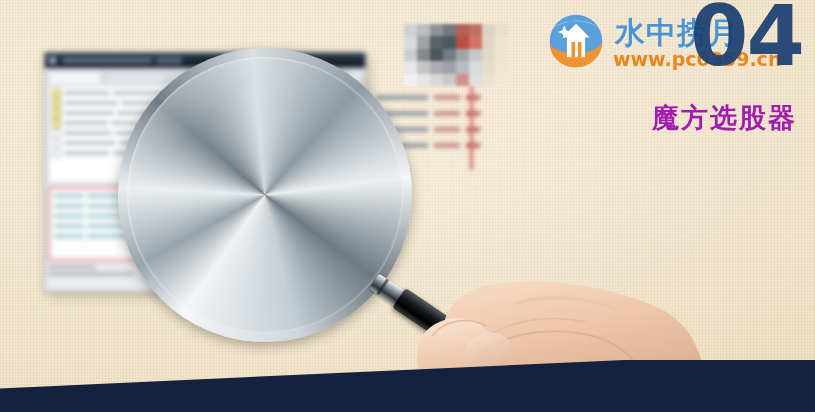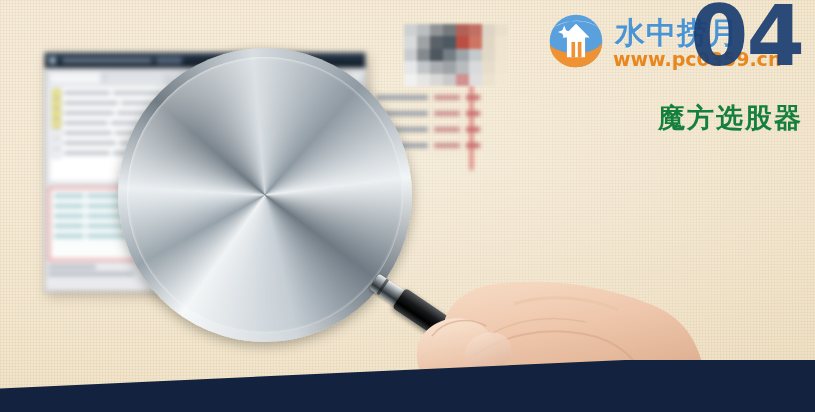--- a/index.html
+++ b/index.html
@@ -93,23 +93,23 @@
     font-size:19px;font-weight:bold;color:#e8871e;letter-spacing:0px;
     white-space:nowrap;
   }
   .big-num{
     position:absolute;right:12px;top:-6px;
     font-family:"DejaVu Sans","Liberation Sans",sans-serif;
     font-size:84px;font-weight:bold;color:#1c3f72;line-height:1;
     letter-spacing:-2px;opacity:.93;
   }
   .sec-title{
-    position:absolute;right:12px;top:100px;
+    position:absolute;right:18px;top:100px;
     font-family:Liberation Serif, serif;
-    font-size:27px;font-weight:bold;color:#15803d;letter-spacing:2px;
+    font-size:27px;font-weight:bold;color:#a21caf;letter-spacing:2px;
     white-space:nowrap;
   }
   .sec-body{
     position:absolute;left:406px;top:154px;width:400px;
     font-family:"DejaVu Sans","Liberation Sans",sans-serif;
     font-size:16.5px;line-height:25px;color:#1d3e70;
     text-align:justify;font-weight:500;
   }
 
   

